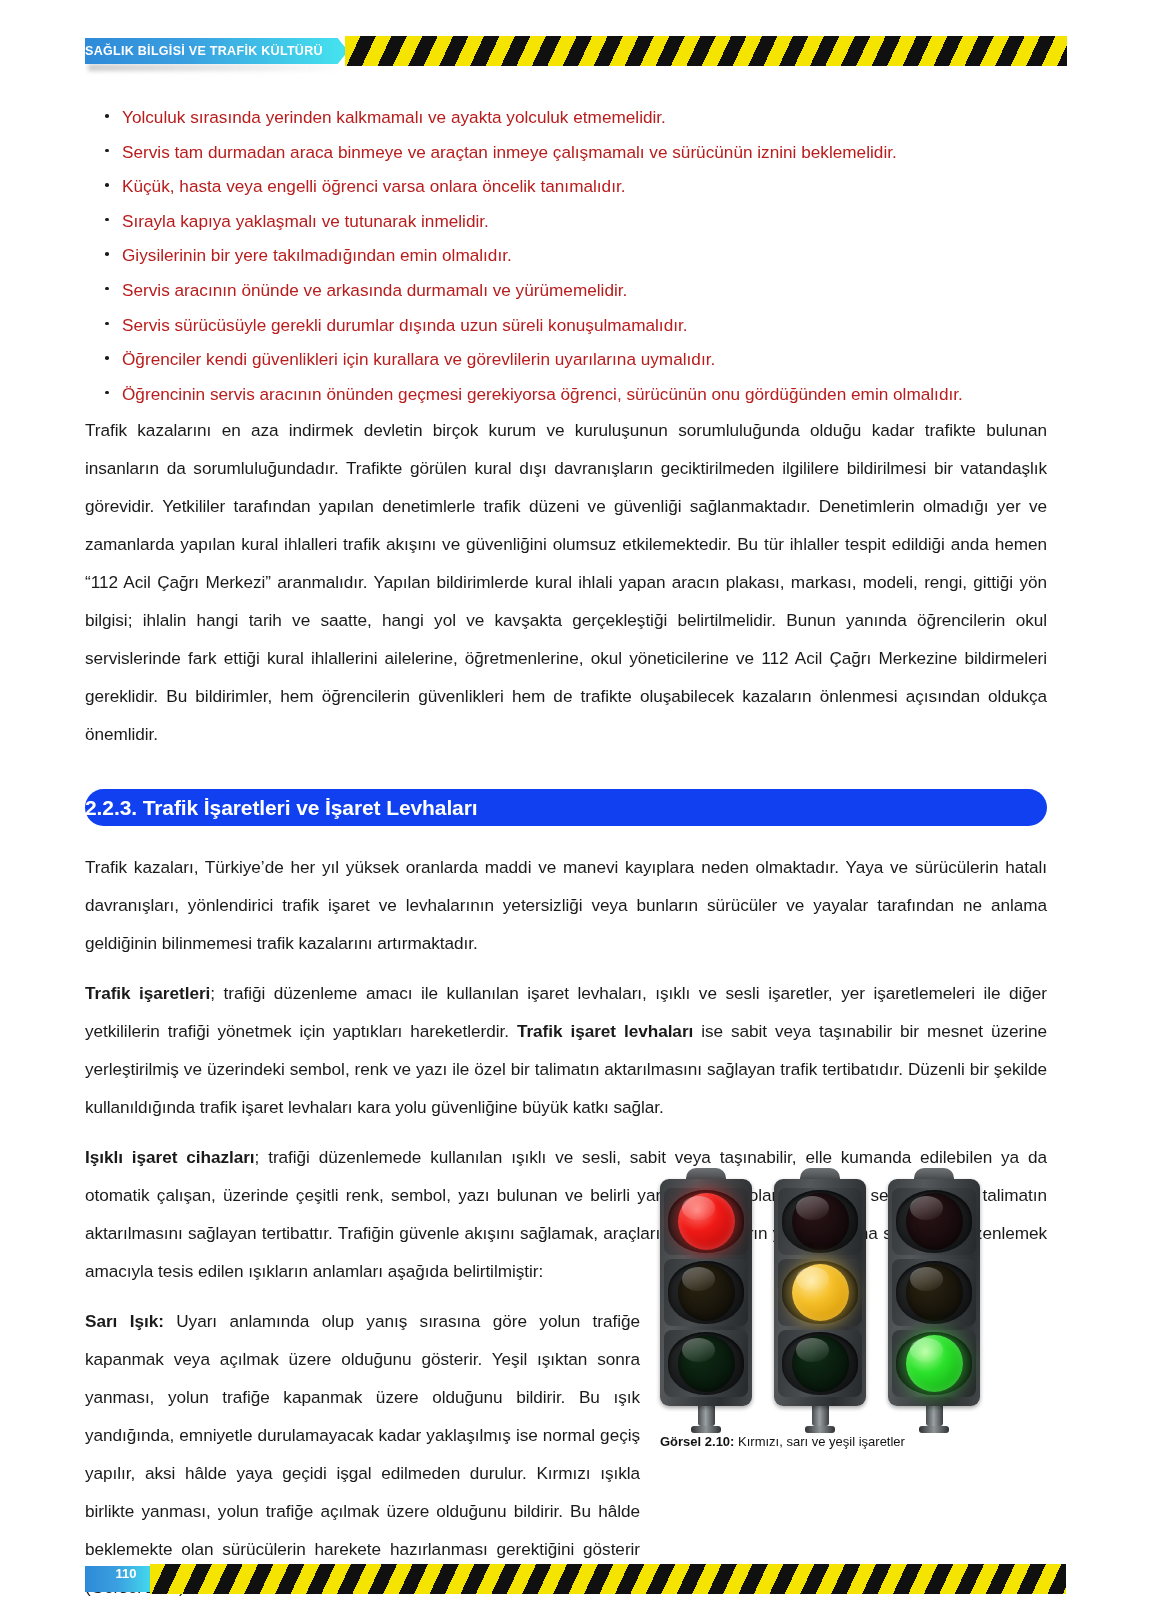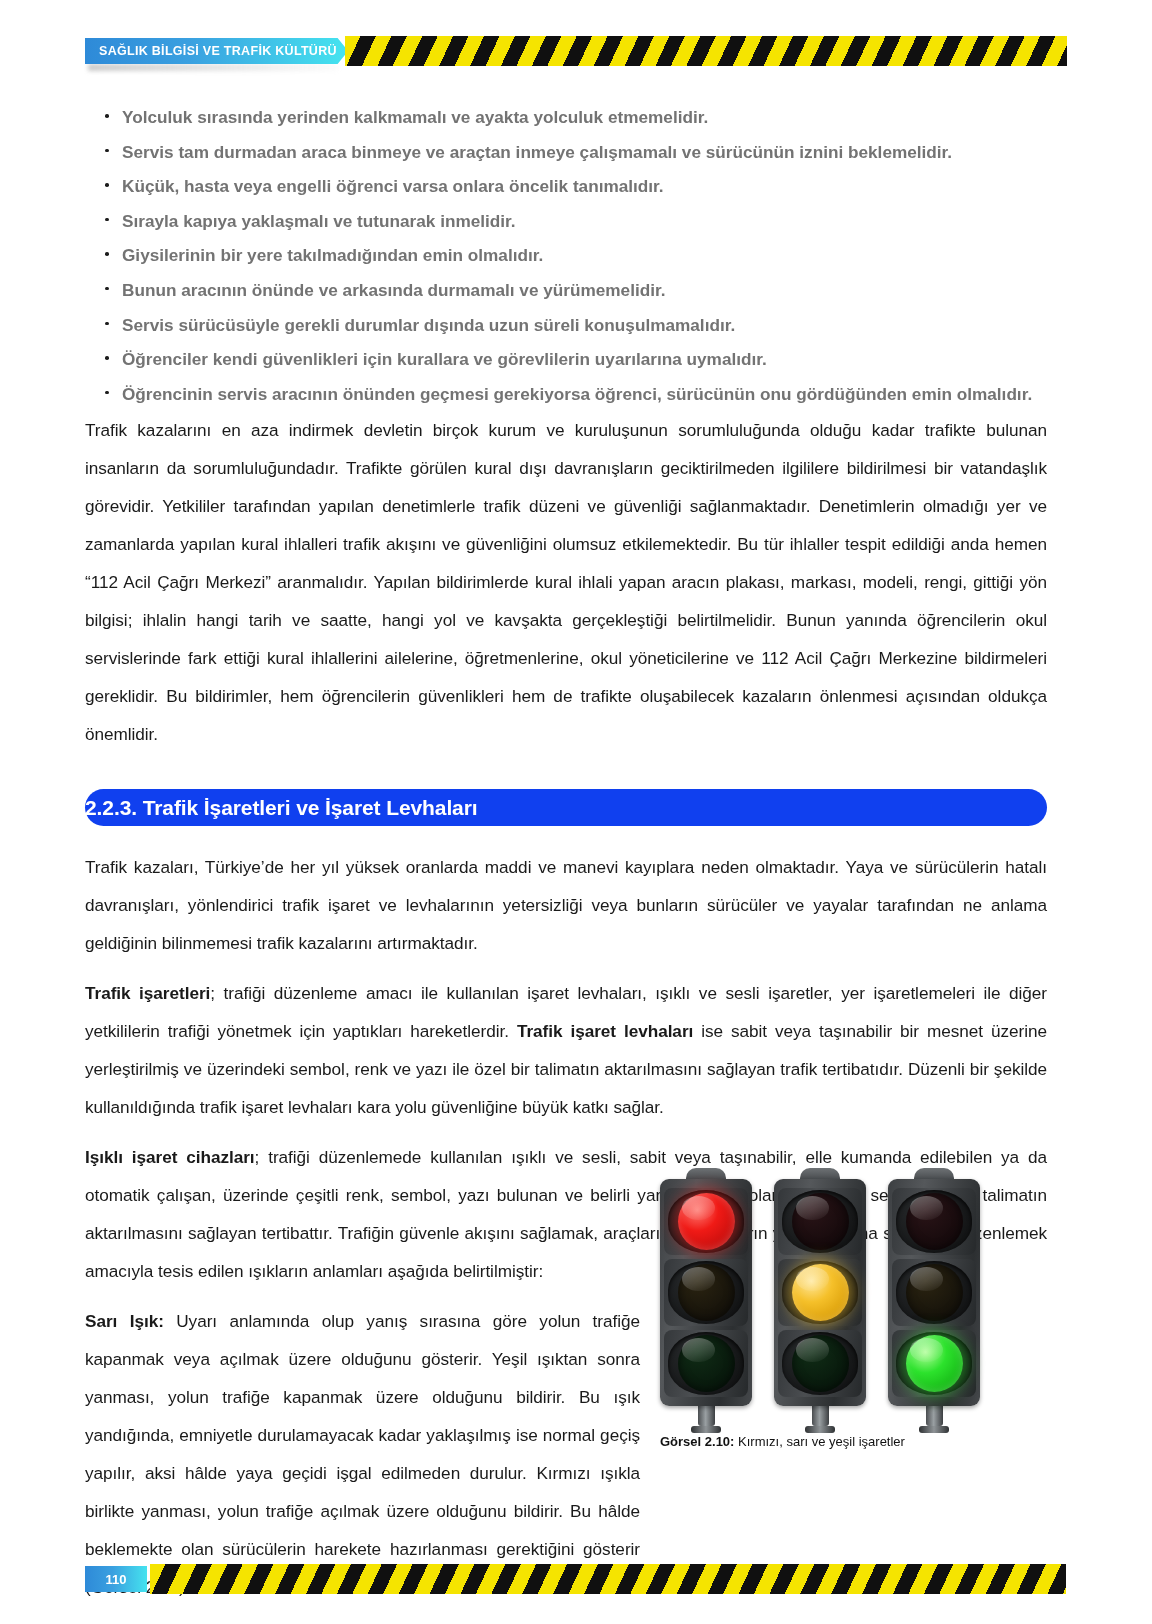--- a/index.html
+++ b/index.html
@@ -21,21 +21,21 @@
     background:linear-gradient(90deg,#2e8ad8 0%, #3aa0e0 40%, #45e3ef 100%);
     display:flex;align-items:center;
   }
   .header-banner-shadow{
     position:absolute;left:88px;top:64px;width:250px;height:7px;
     background:linear-gradient(90deg,rgba(140,140,140,0.45),rgba(200,200,200,0.05));
     filter:blur(2px);
   }
   .header-title{
     color:#ffffff;font-size:12.5px;font-weight:bold;letter-spacing:.3px;
-    padding-left:14px;white-space:nowrap;
+    white-space:nowrap;
   }
   .hazard{
     position:absolute;
     background:repeating-linear-gradient(115deg,
       #f5e400 0px,#f5e400 14px,
       #101010 14px,#101010 28px);
   }
   .header-hazard{
     left:345px;top:36px;width:722px;height:30px;
   }
@@ -46,22 +46,21 @@
   }
 
   
   .content{
     position:absolute;left:85px;top:100px;width:962px;
   }
   .bullet-list{list-style:none;margin:0;padding:0;}
   .bullet-list li{
     position:relative;padding-left:37px;
     font-size:17.2px;line-height:34.6px;
-    color:#737373;
-    font-weight:bold;
+    color:#b91c1c;
   }
   .bullet-list li .dot{
     position:absolute;left:20px;top:14px;
     width:3.5px;height:3.5px;border-radius:50%;background:#1c1c1c;
   }
 
   h3.sub-heading{
     font-size:17px;font-weight:bold;margin:10px 0 4px 0;
     letter-spacing:-.1px;
   }
@@ -157,21 +156,21 @@
   .figure-caption{
     width:330px;font-size:13px;line-height:17px;color:#111;
   }
   .figure-caption b{font-weight:bold;}
 
   
   .footer{position:absolute;left:0;bottom:0;width:1152px;height:90px;}
   .page-num-box{
     position:absolute;left:85px;bottom:32px;width:62px;height:26px;
     background:linear-gradient(90deg,#2e8ad8 0%,#3aa0e0 45%,#45e3ef 100%);
-    display:flex;align-items:center;justify-content:center;
+    display:flex;justify-content:center;padding-left:10px;
   }
   .page-num-box span{color:#ffffff;font-size:13px;font-weight:bold;}
   .footer-hazard{
     left:150px;bottom:30px;width:916px;height:30px;
   }
 
   .col-left{width:555px;}
 </style>
 </head>
 <body>
@@ -186,21 +185,21 @@
 </div>
 
 <div class="content">
 
   <ul class="bullet-list">
     <li><span class="dot"></span><span>Yolculuk sırasında yerinden kalkmamalı ve ayakta yolculuk etmemelidir.</span></li>
     <li><span class="dot"></span><span>Servis tam durmadan araca binmeye ve araçtan inmeye çalışmamalı ve sürücünün iznini beklemelidir.</span></li>
     <li><span class="dot"></span><span>Küçük, hasta veya engelli öğrenci varsa onlara öncelik tanımalıdır.</span></li>
     <li><span class="dot"></span><span>Sırayla kapıya yaklaşmalı ve tutunarak inmelidir.</span></li>
     <li><span class="dot"></span><span>Giysilerinin bir yere takılmadığından emin olmalıdır.</span></li>
-    <li><span class="dot"></span><span>Bunun aracının önünde ve arkasında durmamalı ve yürümemelidir.</span></li>
+    <li><span class="dot"></span><span>Servis aracının önünde ve arkasında durmamalı ve yürümemelidir.</span></li>
     <li><span class="dot"></span><span>Servis sürücüsüyle gerekli durumlar dışında uzun süreli konuşulmamalıdır.</span></li>
     <li><span class="dot"></span><span>Öğrenciler kendi güvenlikleri için kurallara ve görevlilerin uyarılarına uymalıdır.</span></li>
     <li><span class="dot"></span><span>Öğrencinin servis aracının önünden geçmesi gerekiyorsa öğrenci, sürücünün onu gördüğünden emin olmalıdır.</span></li>
   </ul>
 
   <p class="body">Trafik kazalarını en aza indirmek devletin birçok kurum ve kuruluşunun sorumluluğunda olduğu kadar trafikte bulunan insanların da sorumluluğundadır. Trafikte görülen kural dışı davranışların geciktirilmeden ilgililere bildirilmesi bir vatandaşlık görevidir. Yetkililer tarafından yapılan denetimlerle trafik düzeni ve güvenliği sağlanmaktadır. Denetimlerin olmadığı yer ve zamanlarda yapılan kural ihlalleri trafik akışını ve güvenliğini olumsuz etkilemektedir. Bu tür ihlaller tespit edildiği anda hemen “112 Acil Çağrı Merkezi” aranmalıdır. Yapılan bildirimlerde kural ihlali yapan aracın plakası, markası, modeli, rengi, gittiği yön bilgisi; ihlalin hangi tarih ve saatte, hangi yol ve kavşakta gerçekleştiği belirtilmelidir. Bunun yanında öğrencilerin okul servislerinde fark ettiği kural ihlallerini ailelerine, öğretmenlerine, okul yöneticilerine ve 112 Acil Çağrı Merkezine bildirmeleri gereklidir. Bu bildirimler, hem öğrencilerin güvenlikleri hem de trafikte oluşabilecek kazaların önlenmesi açısından oldukça önemlidir.</p>
 
   <div class="section-banner">
     <span>2.2.3. Trafik İşaretleri ve İşaret Levhaları</span>
   </div>

